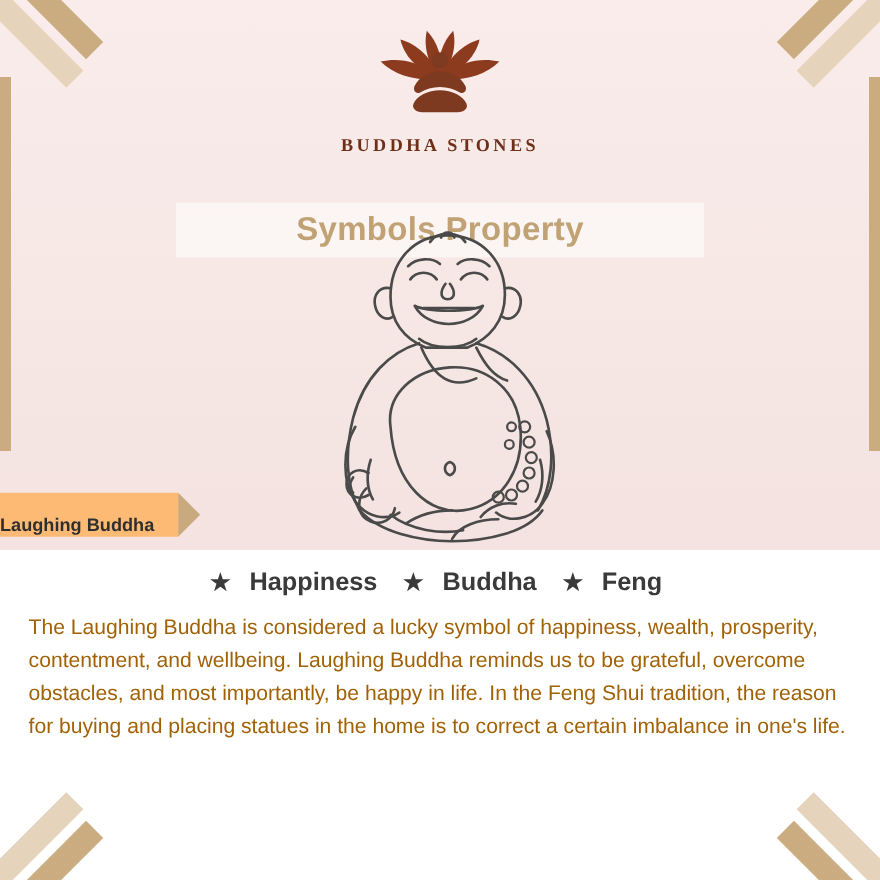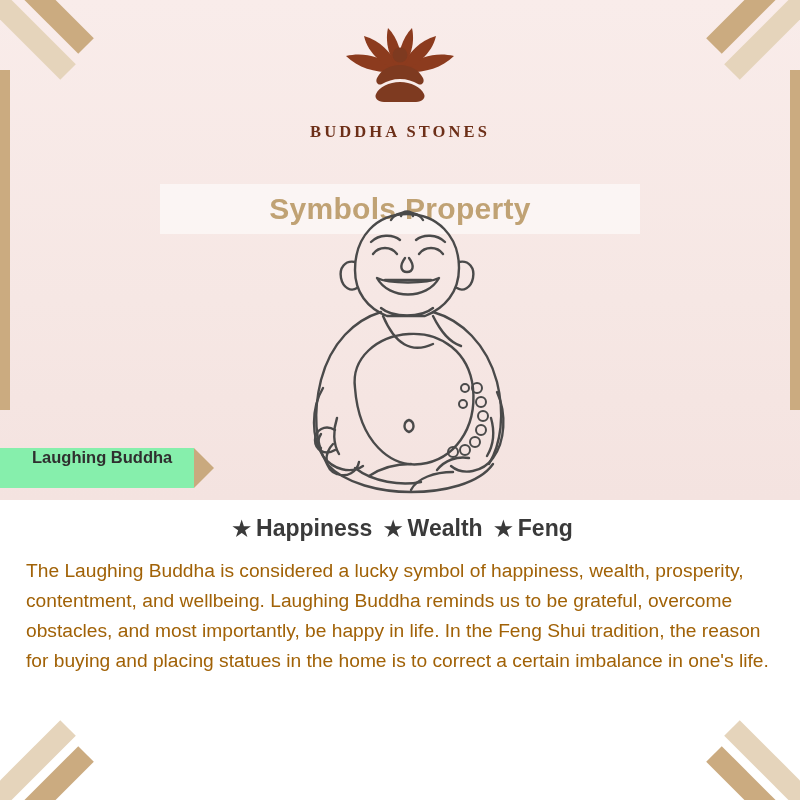--- a/index.html
+++ b/index.html
@@ -158,24 +158,23 @@
     width: 400px;
     height: 310px;
   }
 
   
   .label-ribbon {
     position: absolute;
     left: 0;
     top: 448px;
     height: 40px;
-    background: #86efac;
+    background: #fdba74;
     display: flex;
-    align-items: flex-start;
-    padding-left: 32px;
+    align-items: flex-end;
     padding-right: 22px;
     z-index: 5;
   }
   .label-ribbon::after {
     content: "";
     position: absolute;
     right: -20px;
     top: 0;
     width: 0;
     height: 0;
@@ -209,21 +208,21 @@
     font-size: 23px;
     font-weight: bold;
     color: #3a3a3a;
   }
   .attributes .star {
     color: #3a3a3a;
     font-size: 21px;
     margin: 0 5px;
   }
   .attributes .attr {
-    margin: 0 0;
+    margin: 0 12px;
   }
 
   .description {
     position: absolute;
     left: 26px;
     top: 556px;
     width: 748px;
     font-size: 19.2px;
     line-height: 30px;
     color: #a16207;
@@ -348,19 +347,19 @@
       </g>
     </svg>
   </div>
 
   <div class="label-ribbon">
     <span class="label-text">Laughing Buddha</span>
   </div>
 
   <div class="attributes">
     <span class="star">★</span><span class="attr">Happiness</span>
-    <span class="star">★</span><span class="attr">Wealth</span>
+    <span class="star">★</span><span class="attr">Buddha</span>
     <span class="star">★</span><span class="attr">Feng</span>
   </div>
 
   <div class="description">The Laughing Buddha is considered a lucky symbol of happiness, wealth, prosperity, contentment, and wellbeing. Laughing Buddha reminds us to be grateful, overcome obstacles, and most importantly, be happy in life. In the Feng Shui tradition, the reason for buying and placing statues in the home is to correct a certain imbalance in one's life.</div>
 
 </div>
 
 </body></html>

